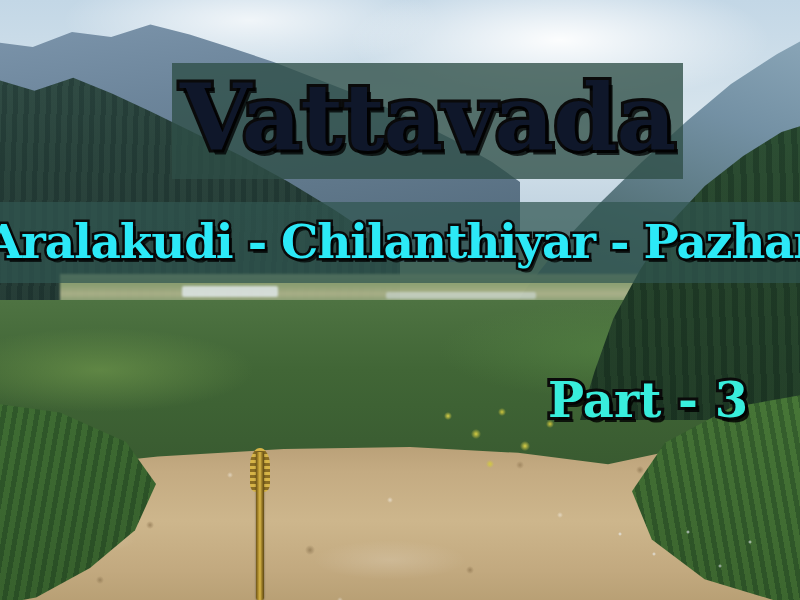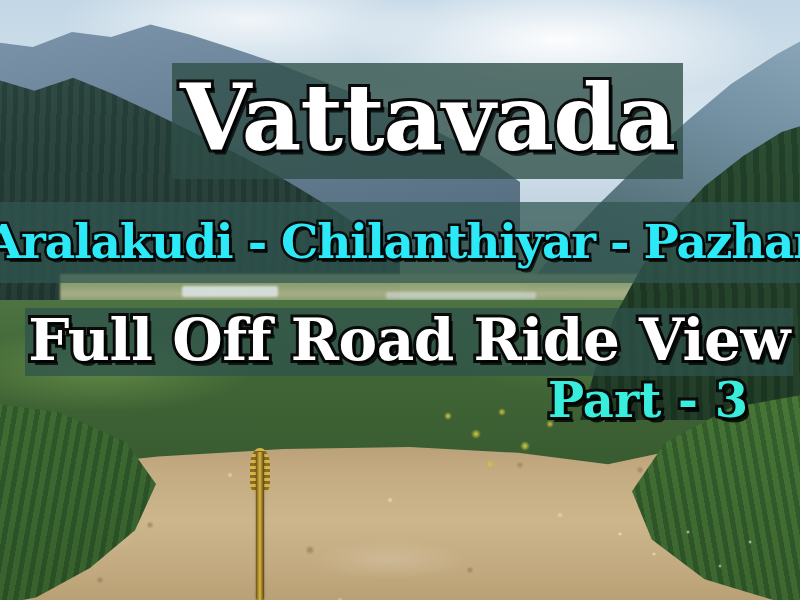--- a/index.html
+++ b/index.html
@@ -184,21 +184,21 @@
     background:rgba(46,82,76,.74);
     justify-content:center;
   }
 
   .title-text{
     font-family:"DejaVu Serif", serif;
     font-weight:bold;
     font-size:92px;
     line-height:1;
     letter-spacing:-1px;
-    color:#ffffff;
+    color:#0f172a;
     -webkit-text-stroke:6px #0a0a0a;
     paint-order:stroke fill;
     text-shadow:4px 5px 0 rgba(0,0,0,.75);
     white-space:nowrap;
     margin:0;
     transform:translateY(-3px);
   }
 
   .route-text{
     font-family:"DejaVu Serif", serif;
@@ -270,19 +270,16 @@
   </div>
 
   <div class="band" id="band-title">
     <h1 class="title-text">Vattavada</h1>
   </div>
 
   <div class="band" id="band-route">
     <h2 class="route-text">Swami Aralakudi - Chilanthiyar - Pazhamthotta</h2>
   </div>
 
-  <div class="band" id="band-sub">
-    <h2 class="sub-text">Full Off Road Ride View</h2>
-  </div>
 
   <div id="part-label">Part - 3</div>
 
 </div>
 
 </body></html>

